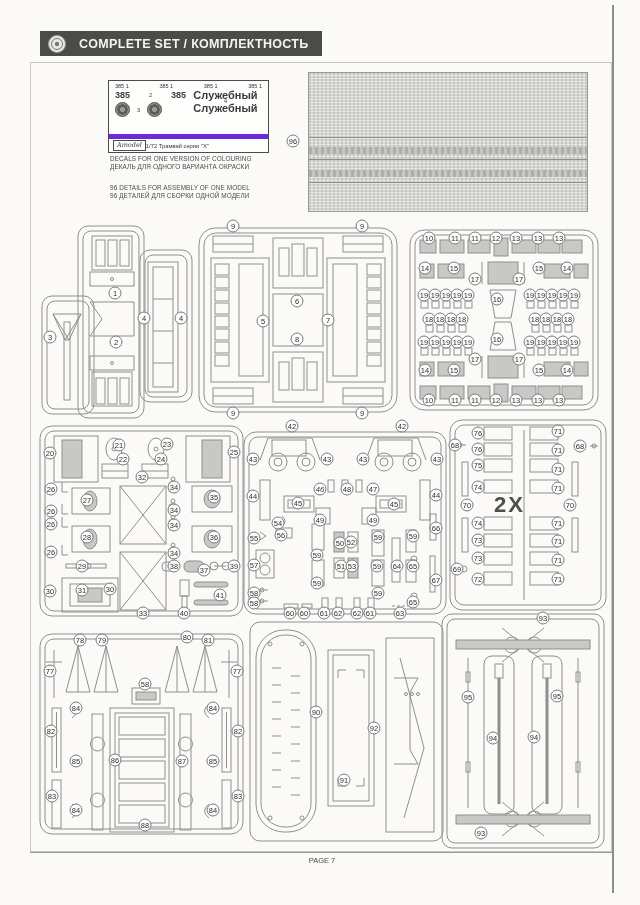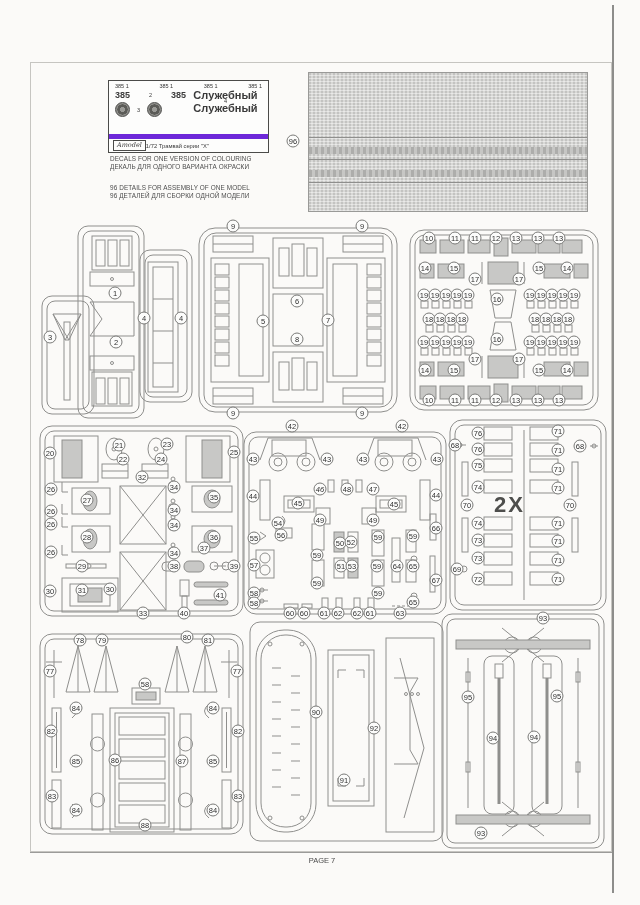--- a/index.html
+++ b/index.html
@@ -41,20 +41,30 @@
   .sprue{box-sizing:border-box;}
   .sprue svg{position:absolute;left:0;top:0;}
   .badge{position:absolute;width:13px;height:13px;border:1px solid #7a7a78;border-radius:50%;background:#fcfcfb;font-size:7.5px;line-height:12px;text-align:center;color:#2f2f2f;transform:translate(-50%,-50%);box-sizing:border-box;z-index:3;}
   .mult{position:absolute;left:46px;top:74px;font-size:22px;font-weight:bold;color:#4e4e4c;letter-spacing:2px;z-index:2;}
 </style>
 </head>
 <body>
 
 <div id="page">
 
+  <div class="abs header-bar">
+    <span style="display:inline-flex;">
+      <svg width="20" height="20" viewBox="0 0 20 20">
+        <circle cx="10" cy="10" r="8.5" fill="#e9e9e6" stroke="#9a9a98"></circle>
+        <circle cx="10" cy="10" r="5.5" fill="none" stroke="#767674"></circle>
+        <circle cx="10" cy="10" r="2.2" fill="#767674"></circle>
+      </svg>
+    </span>
+    <span class="header-title">COMPLETE SET / КОМПЛЕКТНОСТЬ</span>
+  </div>
 
   <div class="abs content-frame"></div>
   <div class="abs page-edge"></div>
 
   <div class="abs decal-box">
     <div class="decal-top-row">
       <span>385 1</span>
       <span>385 1</span>
       <span>385 1</span>
       <span>385 1</span>
@@ -394,21 +404,21 @@
       <span class="badge" style="left: 44px; top: 166px;">31</span>
       <span class="badge" style="left: 72px; top: 165px;">30</span>
       <span class="badge" style="left: 105px; top: 189px;">33</span>
       <span class="badge" style="left: 136px; top: 63px;">34</span>
       <span class="badge" style="left: 136px; top: 86px;">34</span>
       <span class="badge" style="left: 136px; top: 101px;">34</span>
       <span class="badge" style="left: 136px; top: 129px;">34</span>
       <span class="badge" style="left: 176px; top: 73px;">35</span>
       <span class="badge" style="left: 176px; top: 113px;">36</span>
       <span class="badge" style="left: 136px; top: 142px;">38</span>
-      <span class="badge" style="left: 166px; top: 124px;">37</span>
+      <span class="badge" style="left: 166px; top: 146px;">37</span>
       <span class="badge" style="left: 196px; top: 142px;">39</span>
       <span class="badge" style="left: 146px; top: 189px;">40</span>
       <span class="badge" style="left: 182px; top: 171px;">41</span>
     </div>
 
   <div class="abs sprue" style="left:242px;top:420px;width:206px;height:198px;">
     <svg width="206" height="198" viewBox="0 0 206 198">
       <g stroke="#8f8f8d" fill="none" stroke-width="1">
         <rect x="2" y="12" width="202" height="182" rx="12"></rect>
           <rect x="7" y="17" width="192" height="172" rx="9"></rect>

